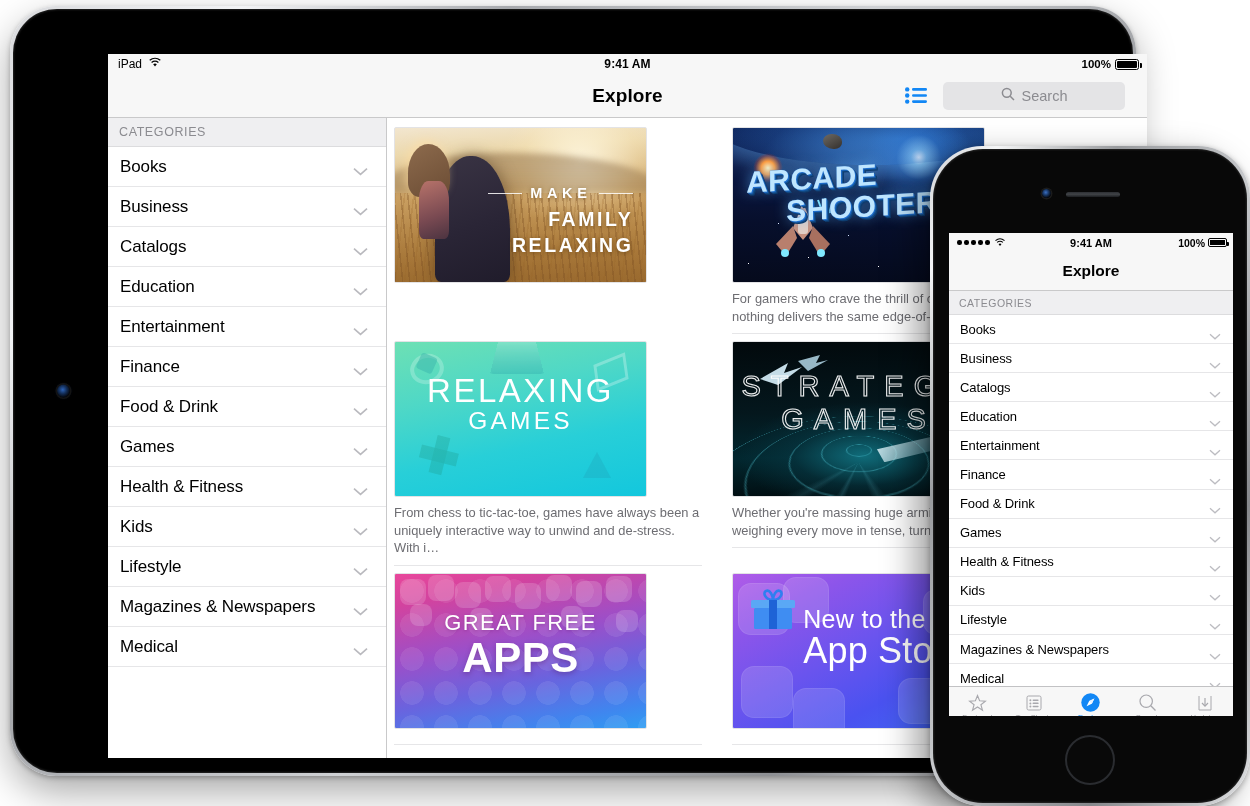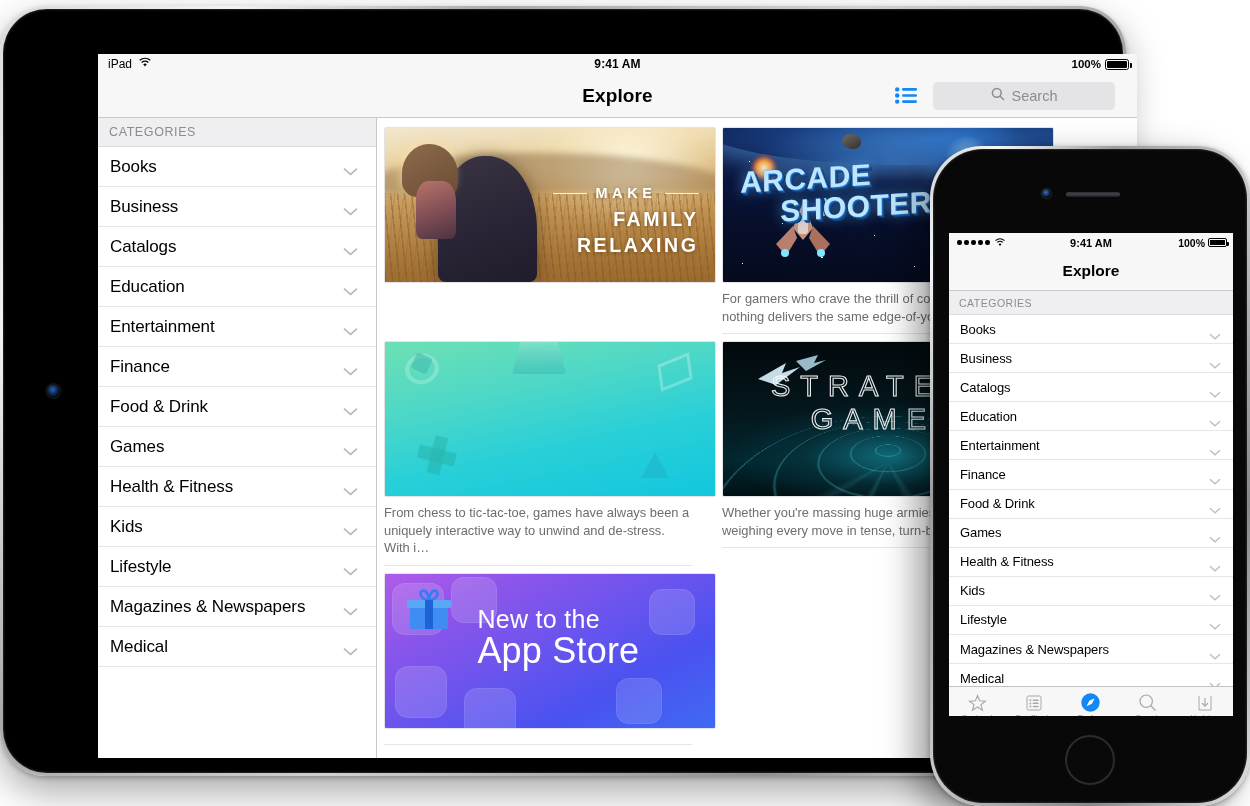--- a/index.html
+++ b/index.html
@@ -6,21 +6,21 @@
   html, body {
     width: 1250px; height: 806px;
     background: #ffffff;
     font-family: "Liberation Sans", sans-serif;
     overflow: hidden;
   }
   #stage { position: relative; width: 1250px; height: 806px; background: #fff; }
 
   
   #ipad-device {
-    position: absolute; left: 0; top: 6px;
+    position: absolute; left: 10px; top: 6px;
     width: 1126px; height: 770px;
     border-radius: 46px;
     background: linear-gradient(125deg,#d9dadd 0%,#f2f3f5 14%,#a7a9ad 30%,#cfd1d4 52%,#8e9094 78%,#e6e7e9 100%);
     padding: 3px;
     box-shadow: 0 16px 38px rgba(0,0,0,.34), 0 2px 5px rgba(0,0,0,.25);
   }
   #ipad-bezel {
     width: 100%; height: 100%;
     border-radius: 44px;
     background: #000;
@@ -100,21 +100,21 @@
     padding: 0 18px 0 12px; border-bottom: 1px solid #e6e6e8; background:#fff;
   }
   .cat-row .lbl { font-size: 17px; color: #000; letter-spacing:-.1px; }
   .chev { width: 15px; height: 9px; opacity:.95; }
 
   
   .content { flex:1; background:#fff; padding: 9px 0 0 7px; }
   .grid { display:flex; flex-wrap: wrap; }
   .card { width: 330px; margin: 0 8px 7px 0; }
   .card-art {
-    width: 332px; height: 156px; position:relative; overflow:hidden;
+    width: 253px; height: 156px; position:relative; overflow:hidden;
     border: 1px solid #e3e3e5; border-radius: 2px;
   }
   .card-cap {
     width: 308px; font-size: 12.9px; line-height: 17.5px; color: #6d6d72;
     padding: 7px 0 8px 0; border-bottom: 1px solid #e6e6e8;
   }
 
   
   .art-family {
     background:
@@ -606,20 +606,24 @@
 
               <div class="card">
                 <div class="card-art art-relax">
                   <div class="shape s1">
                       <i></i>
                     </div>
                   <div class="shape s2"></div>
                   <div class="shape s3"></div>
                   <div class="shape s4"></div>
                   <div class="shape s5"></div>
+                  <div class="lbl">
+                    <div>RELAXING</div>
+                    <div class="sm">GAMES</div>
+                  </div>
                 </div>
                 <div class="card-cap">From chess to tic-tac-toe, games have always been a uniquely interactive way to unwind and de-stress. With i…</div>
               </div>
 
               <div class="card">
                 <div class="card-art art-strat">
                   <div class="beams"></div>
                   <div class="rad">
                     <span style="width:250px;height:250px"></span>
                     <span style="width:190px;height:190px"></span>
@@ -635,20 +639,44 @@
                   </div>
                   <div class="wedge"></div>
                   <div class="lbl">
                     <span>STRATEGY</span>
                     <span>GAMES</span>
                   </div>
                 </div>
                 <div class="card-cap">Whether you're massing huge armies in real time or weighing every move in tense, turn-based battles…</div>
               </div>
 
+              <div class="card">
+                <div class="card-art art-free">
+                  <div class="tiles"></div>
+                  <div class="tiles2">
+                    <i style="left:2%;top:6%;width:26px;height:26px"></i>
+                    <i style="left:13%;top:2%;width:26px;height:26px"></i>
+                    <i style="left:24%;top:9%;width:26px;height:26px"></i>
+                    <i style="left:36%;top:3%;width:26px;height:26px"></i>
+                    <i style="left:48%;top:10%;width:26px;height:26px"></i>
+                    <i style="left:60%;top:2%;width:26px;height:26px"></i>
+                    <i style="left:72%;top:8%;width:26px;height:26px"></i>
+                    <i style="left:84%;top:3%;width:26px;height:26px"></i>
+                    <i style="left:6%;top:32%;width:22px;height:22px"></i>
+                    <i style="left:30%;top:36%;width:22px;height:22px"></i>
+                    <i style="left:66%;top:34%;width:22px;height:22px"></i>
+                    <i style="left:88%;top:38%;width:22px;height:22px"></i>
+                  </div>
+                  <div class="lbl">
+                    <div class="sm">GREAT FREE</div>
+                    <div class="bg">APPS</div>
+                  </div>
+                </div>
+                <div class="card-cap"></div>
+              </div>
 
               <div class="card">
                 <div class="card-art art-new">
                   <div class="icons">
                     <i style="left:2%;top:6%;width:52px;height:52px"></i>
                     <i style="left:20%;top:2%;width:46px;height:46px"></i>
                     <i style="left:3%;bottom:6%;width:52px;height:52px"></i>
                     <i style="left:24%;bottom:-8%;width:52px;height:52px"></i>
                     <i style="right:6%;top:10%;width:46px;height:46px"></i>
                     <i style="right:16%;bottom:2%;width:46px;height:46px"></i>

